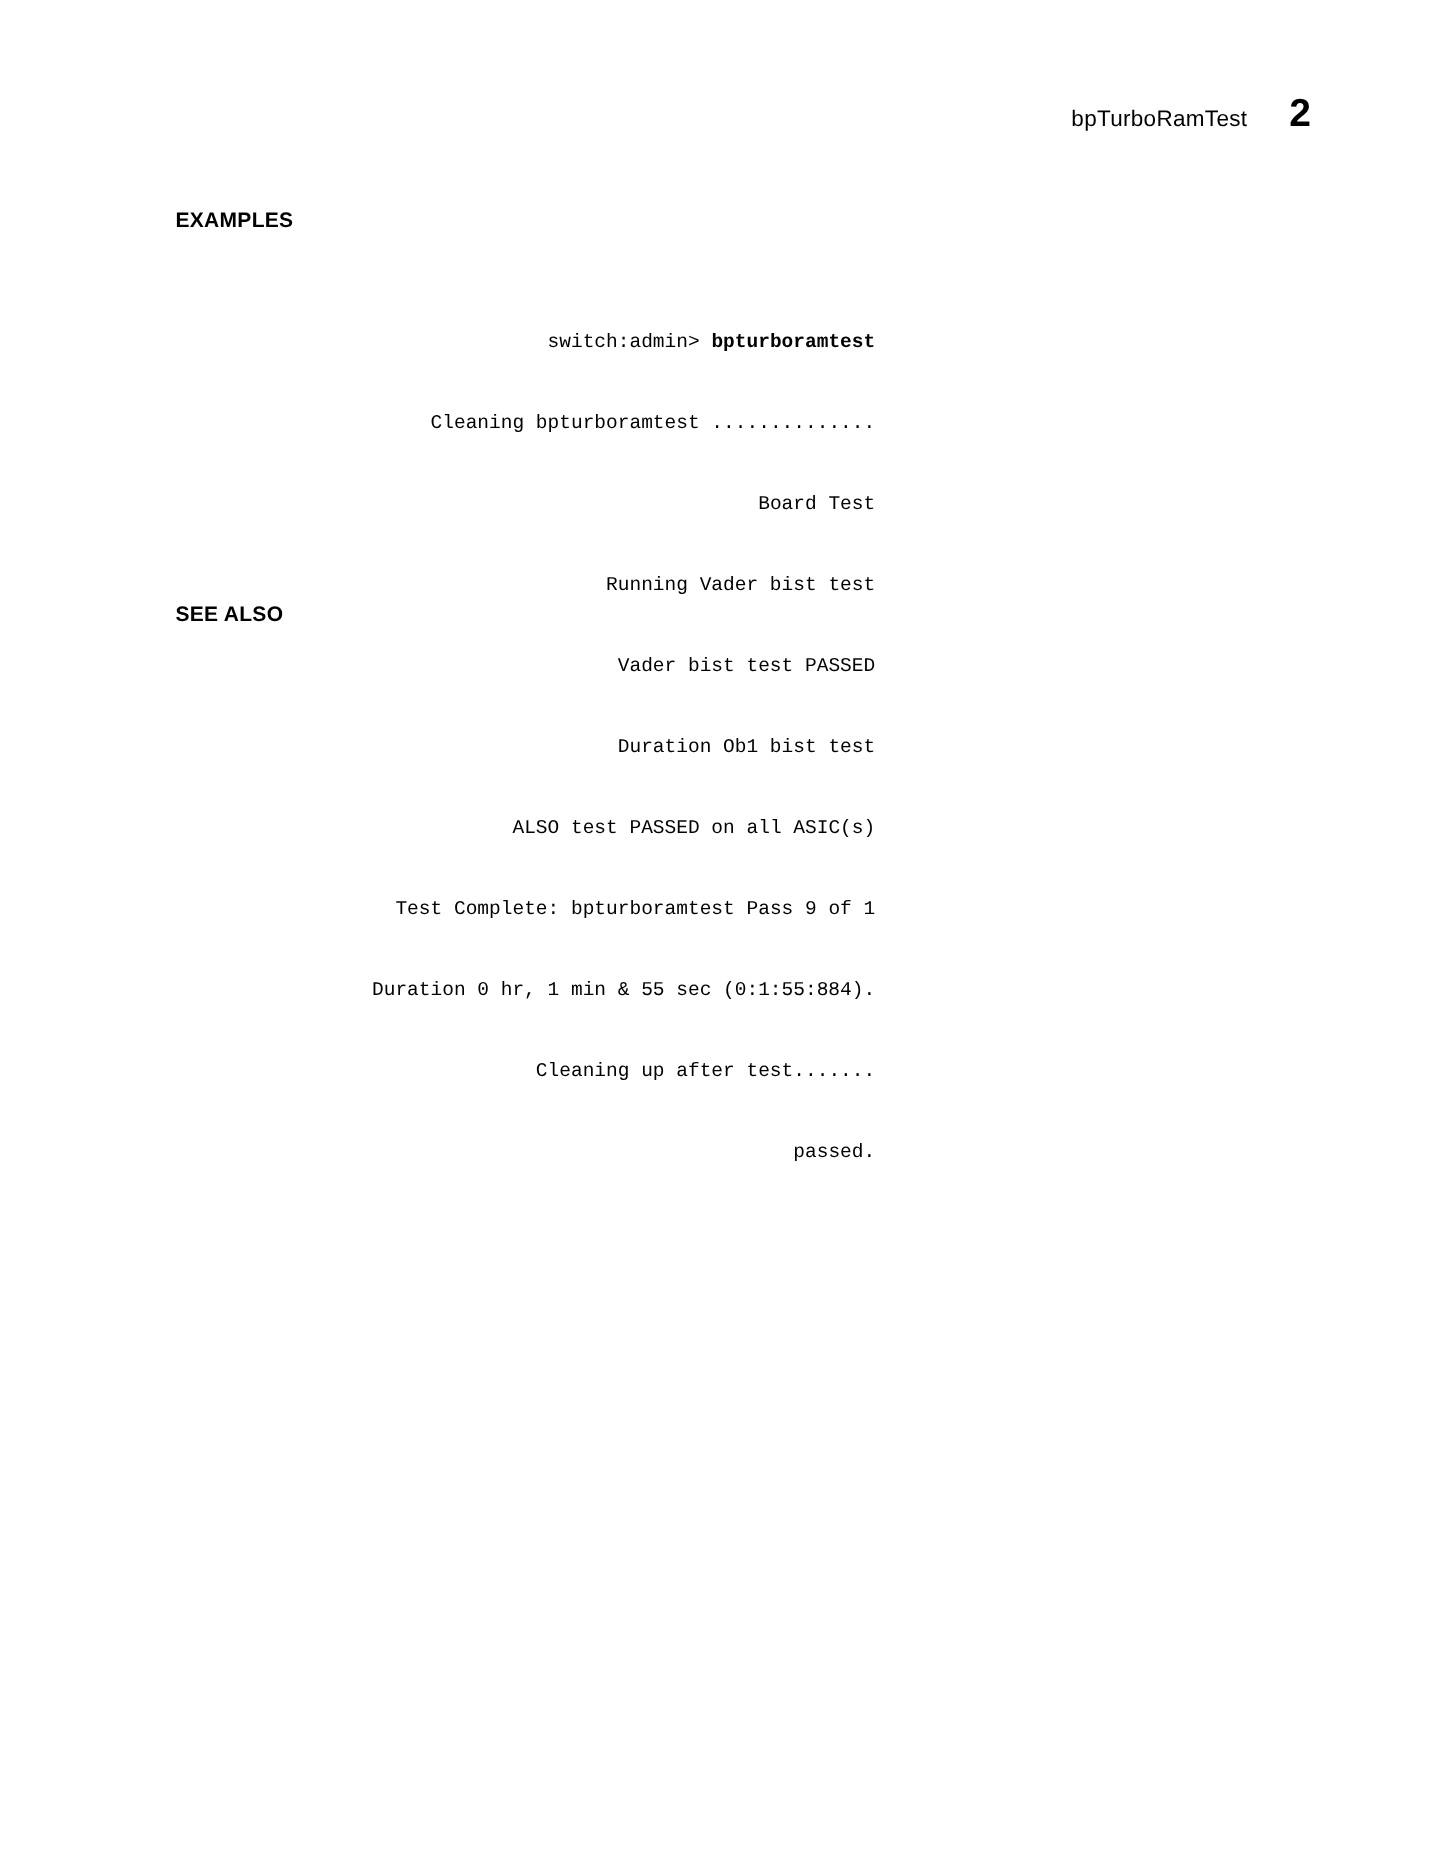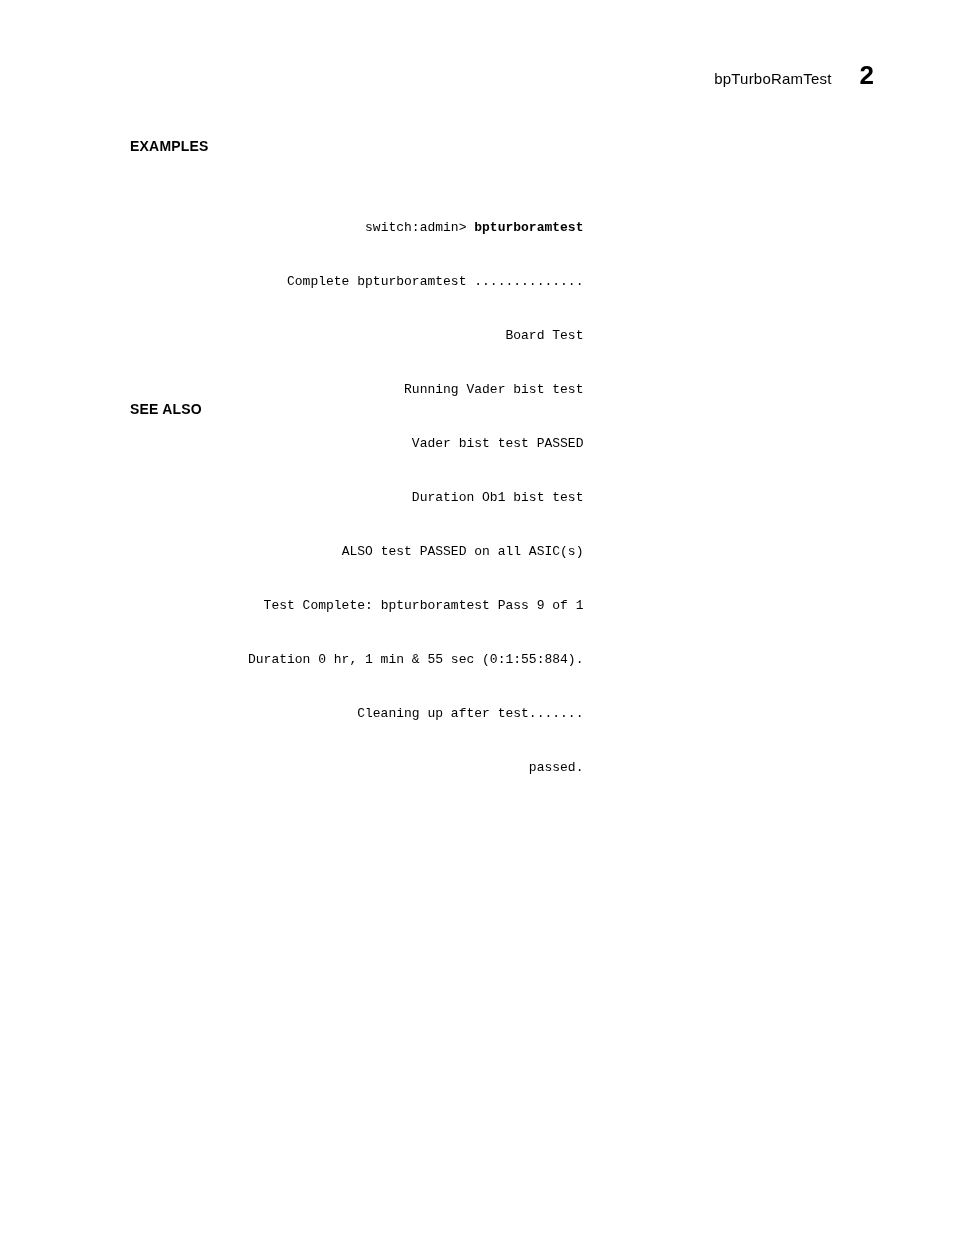--- a/index.html
+++ b/index.html
@@ -30,21 +30,21 @@
     letter-spacing: 0.2px;
     margin-right: 28px;
   }
   .running-head .chapnum {
     font-size: 26px;
     font-weight: bold;
     font-family: Arial, Helvetica, sans-serif;
   }
   .section-label {
     position: absolute;
-    left: 130px;
+    left: 117px;
     font-weight: bold;
     font-size: 14px;
     letter-spacing: 0.2px;
   }
   #sec-examples { top: 138px; }
   #sec-seealso  { top: 401px; }
   .codeblock {
     position: absolute;
     left: 248px;
     top: 183px;
@@ -63,21 +63,21 @@
 
   <div class="running-head">
     <span class="title">bpTurboRamTest</span>
     <span class="chapnum">2</span>
   </div>
 
   <div id="sec-examples" class="section-label">EXAMPLES</div>
 
   <div class="codeblock">
     <span class="line"><span>switch:admin&gt; </span><span class="cmd">bpturboramtest</span></span>
-    <span class="line">Complete bpturboramtest ..............</span>
+    <span class="line">Cleaning bpturboramtest ..............</span>
     <span class="line">Board Test</span>
     <span class="line">Running Vader bist test</span>
     <span class="line">Vader bist test PASSED</span>
     <span class="line">Duration Ob1 bist test</span>
     <span class="line">ALSO test PASSED on all ASIC(s)</span>
     <span class="line">Test Complete: bpturboramtest Pass 9 of 1</span>
     <span class="line">Duration 0 hr, 1 min &amp; 55 sec (0:1:55:884).</span>
     <span class="line">Cleaning up after test.......</span>
     <span class="line"> passed.</span>
   </div>

